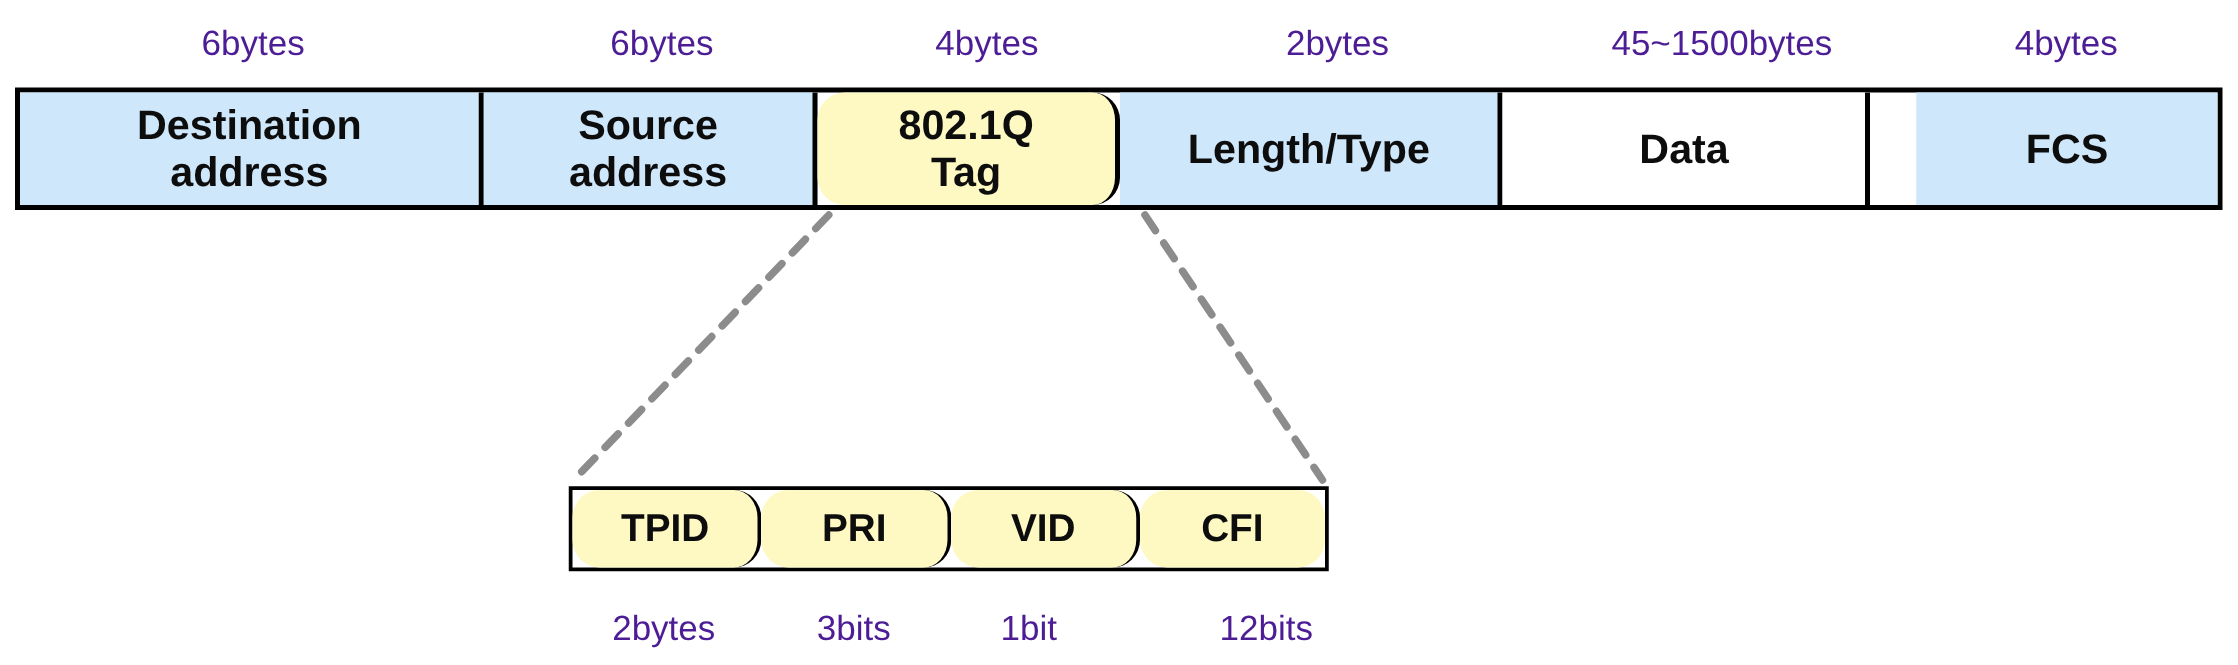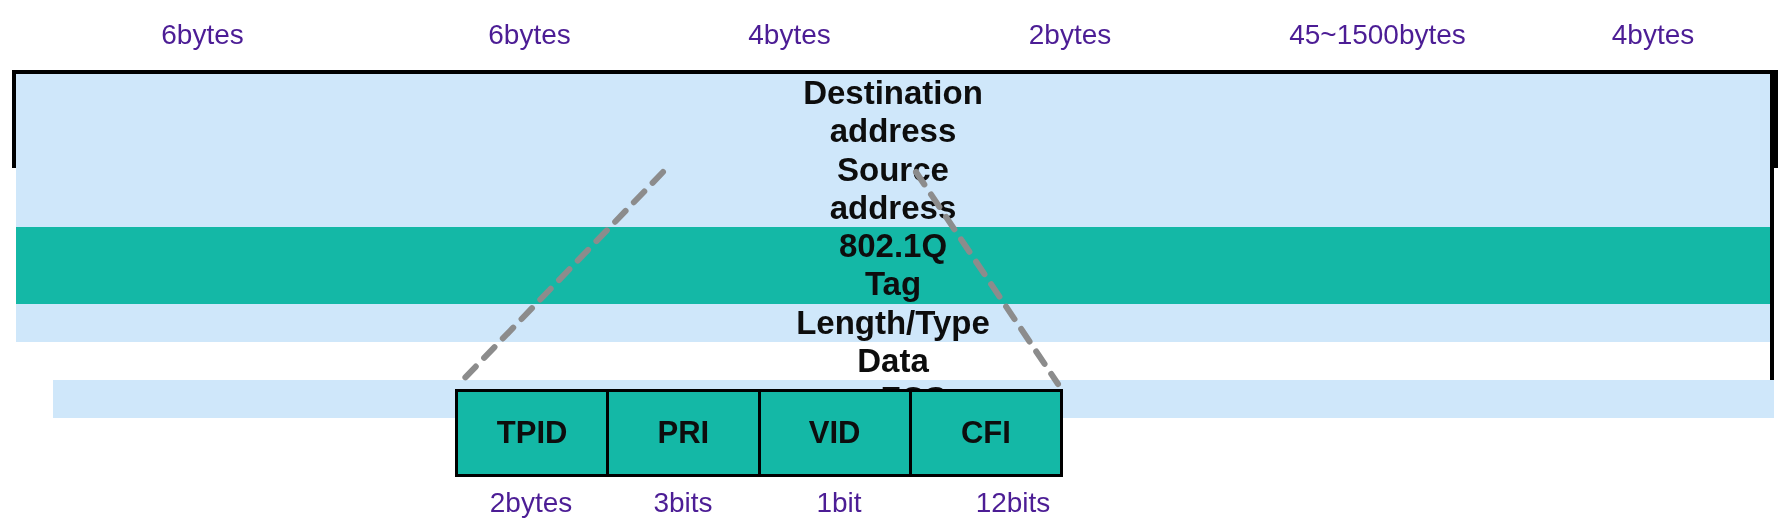--- a/index.html
+++ b/index.html
@@ -29,66 +29,65 @@
   .top-label  { top: 18px; }
   .bot-label  { top: 486px; }
   .tl0 { left: 12px;   width: 381px; }
   .tl1 { left: 393px;  width: 273px; }
   .tl2 { left: 666px;  width: 247px; }
   .tl3 { left: 913px;  width: 314px; }
   .tl4 { left: 1227px; width: 301px; }
   .tl5 { left: 1528px; width: 250px; }
   .bl0 { left: 455px;  width: 152px; }
   .bl1 { left: 607px;  width: 152px; }
-  .bl2 { left: 763px;  width: 152px; }
+  .bl2 { left: 747px;  width: 152px; }
   .bl3 { left: 937px;  width: 152px; }
   
   .frame-row {
     position: absolute;
     left: 12px;
     top: 70px;
     width: 1766px;
     height: 98px;
     box-sizing: border-box;
     border: 4px solid #000000;
     display: flex;
-    flex-direction: column;
   }
   .cell {
     display: flex;
     align-items: center;
     justify-content: center;
     box-sizing: border-box;
   }
   .frame-row .cell { border-right: 4px solid #000000; }
   .frame-row .cell:last-child { border-right: none; }
   .cell-label {
     font-weight: bold;
     font-size: 33px;
     line-height: 1.16;
     text-align: center;
     color: #0d0d0d;
     white-space: pre-line;
   }
   .light  { background: #CFE7FA; }
-  .bright { background: #14b8a6; }
+  .bright { background: #fef9c3; border-radius: 22px; }
   .plain  { background: #FFFFFF; }
   .f0 { flex: 381 0 0; }
   .f1 { flex: 273 0 0; }
   .f2 { flex: 247 0 0; }
   .f3 { flex: 314 0 0; }
   .f4 { flex: 301 0 0; }
   .f5 { flex: 250 0 0; margin-left: 37px; }
   
   .tag-row {
     position: absolute;
     left: 455px;
     top: 389px;
     width: 608px;
-    height: 88px;
+    height: 68px;
     box-sizing: border-box;
     border: 3px solid #000000;
     display: flex;
   }
   .tag-row .cell {
     flex: 1 0 0;
     border-right: 3px solid #000000;
   }
   .tag-row .cell:last-child { border-right: none; }
   .tag-row .cell-label { font-size: 31px; }

